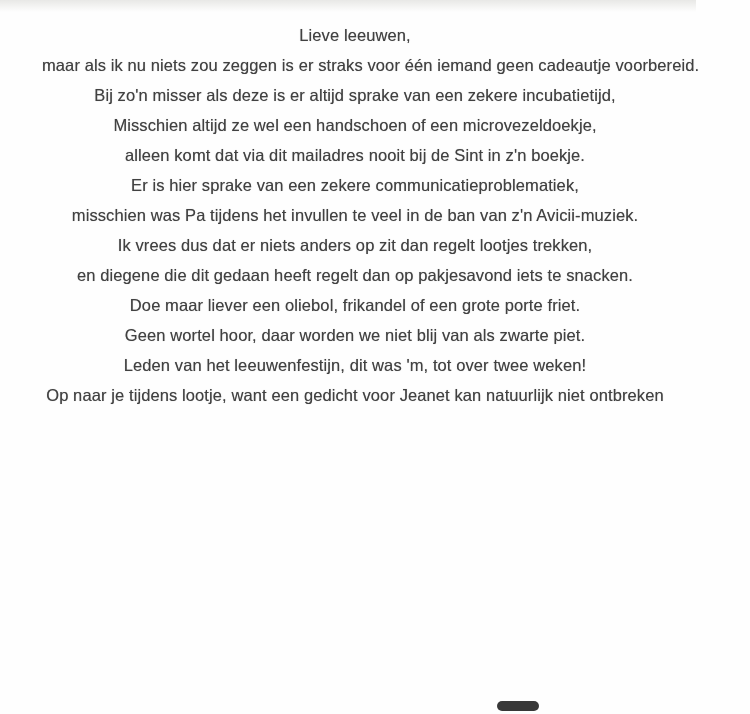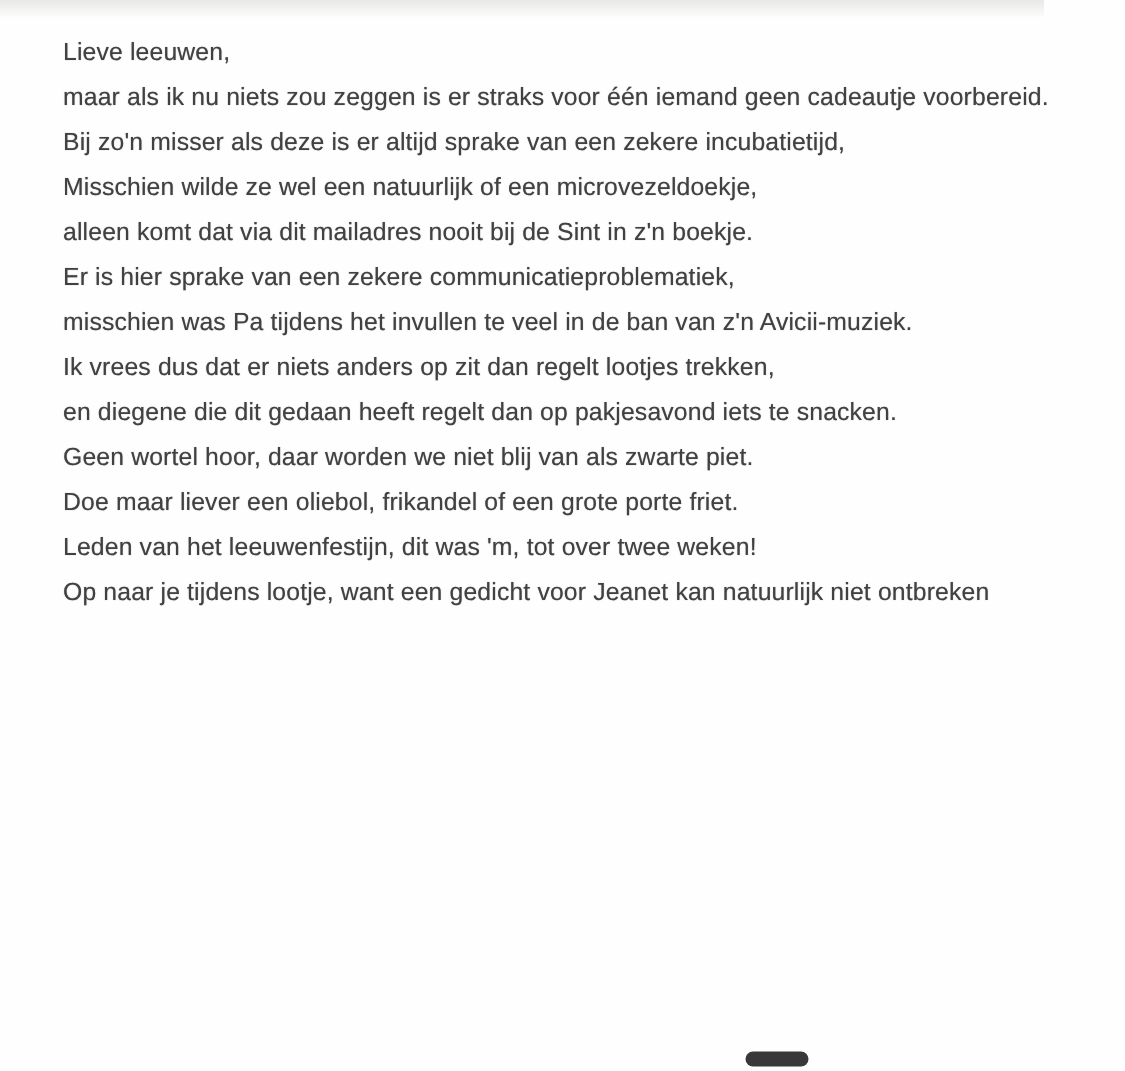--- a/index.html
+++ b/index.html
@@ -9,20 +9,21 @@
     height: 714px;
     background: #fefefe;
     overflow: hidden;
     font-family: "Liberation Sans", "DejaVu Sans", sans-serif;
   }
   .page {
     position: relative;
     width: 696px;
     height: 714px;
     background: #fefefe;
+    text-align: center;
   }
   .top-strip {
     position: absolute;
     top: 0; left: 0; right: 0;
     height: 12px;
     background: linear-gradient(to bottom, #e8e8e6, rgba(255,255,255,0));
   }
   .poem {
     position: absolute;
     top: 0; left: 0; right: 0;
@@ -59,37 +60,37 @@
   <div class="poem">
     <p class="greeting">Lieve leeuwen,</p>
 
 
     <p class="stanza">
       <span class="line" style="display:block">maar als ik nu niets zou zeggen is er straks voor één iemand geen cadeautje voorbereid.</span>
       <span class="line" style="display:block">Bij zo'n misser als deze is er altijd sprake van een zekere incubatietijd,</span>
     </p>
 
     <p class="stanza">
-      <span class="line" style="display:block">Misschien wilde ze wel een natuurlijk of een microvezeldoekje,</span>
+      <span class="line" style="display:block">Misschien altijd ze wel een handschoen of een microvezeldoekje,</span>
       <span class="line" style="display:block">alleen komt dat via dit mailadres nooit bij de Sint in z'n boekje.</span>
     </p>
 
     <p class="stanza">
       <span class="line" style="display:block">Er is hier sprake van een zekere communicatieproblematiek,</span>
       <span class="line" style="display:block">misschien was Pa tijdens het invullen te veel in de ban van z'n Avicii-muziek.</span>
     </p>
 
     <p class="stanza">
       <span class="line" style="display:block">Ik vrees dus dat er niets anders op zit dan regelt lootjes trekken,</span>
       <span class="line" style="display:block">en diegene die dit gedaan heeft regelt dan op pakjesavond iets te snacken.</span>
     </p>
 
     <p class="stanza">
+      <span class="line" style="display:block">Doe maar liever een oliebol, frikandel of een grote porte friet.</span>
       <span class="line" style="display:block">Geen wortel hoor, daar worden we niet blij van als zwarte piet.</span>
-      <span class="line" style="display:block">Doe maar liever een oliebol, frikandel of een grote porte friet.</span>
     </p>
 
     <p class="stanza">
       <span class="line" style="display:block">Leden van het leeuwenfestijn, dit was 'm, tot over twee weken!</span>
       <span class="line" style="display:block">Op naar je tijdens lootje, want een gedicht voor Jeanet kan natuurlijk niet ontbreken</span>
     </p>
   </div>
 
   <div class="scrubber"></div>
 

